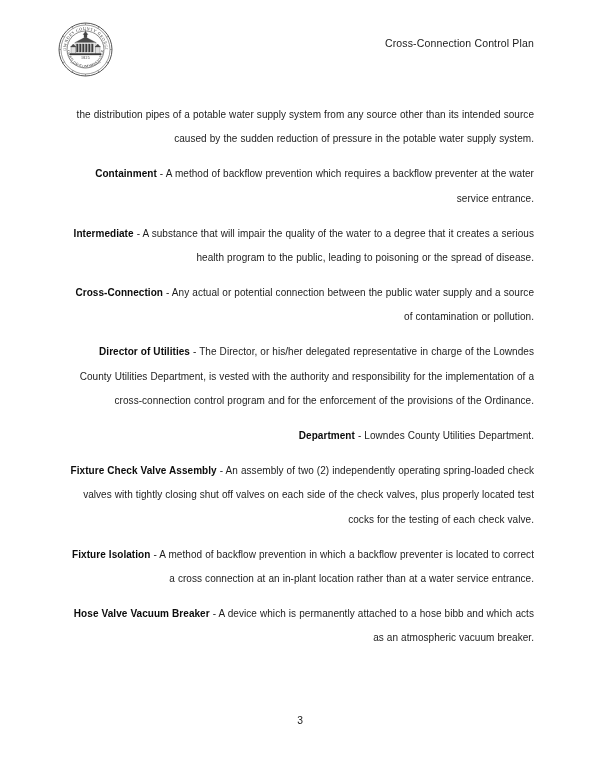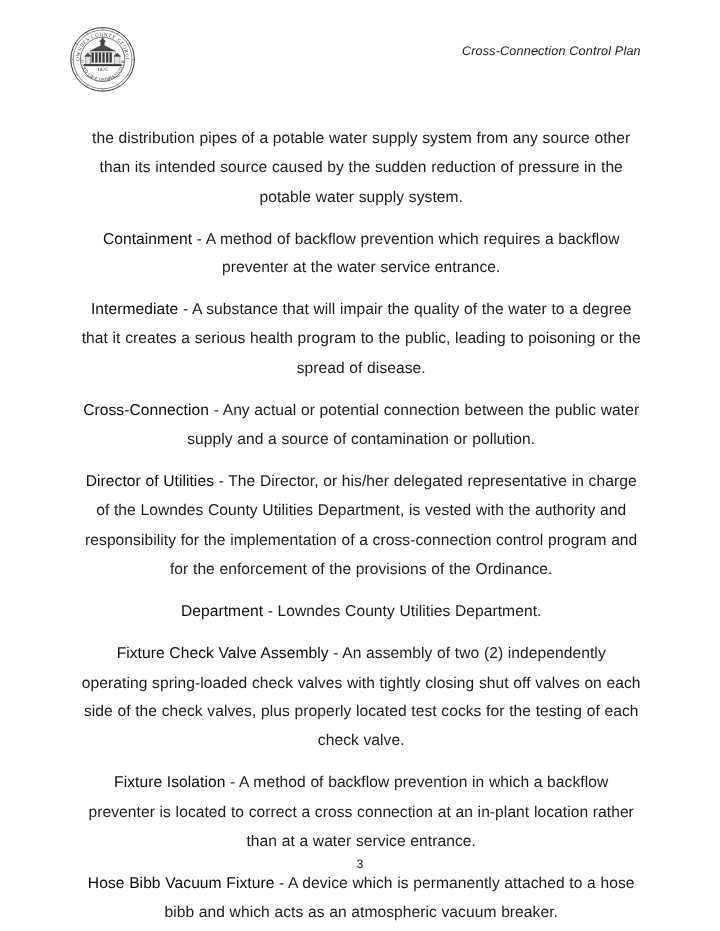--- a/index.html
+++ b/index.html
@@ -39,51 +39,50 @@
     width: 55px;
     height: 55px;
   }
   .seal svg { display: block; width: 55px; height: 55px; }
 
   .header-lines {
     position: absolute;
     right: 66px;
     top: 28px;
     text-align: right;
-    font-style: italic;
   }
   .header-line {
     font-size: 10.5px;
     line-height: 30px;
     color: #1a1a1a;
     letter-spacing: 0.15px;
     white-space: nowrap;
   }
 
   
   .content {
     position: absolute;
     left: 68px;
     top: 103px;
     width: 466px;
   }
 
   .para {
-    font-size: 13px;
+    font-size: 10px;
     line-height: 24.4px;
     color: #1c1c1c;
     margin: 0 0 10.5px 0;
-    text-align: center;
+    text-align: right;
     letter-spacing: 0.05px;
     word-spacing: 0.2px;
   }
   .para:last-child { margin-bottom: 0; }
 
   .term {
-    font-weight: normal;
+    font-weight: bold;
     color: #0b0b0b;
   }
 
   
   .footer {
     position: absolute;
     left: 0;
     top: 710px;
     width: 600px;
     text-align: center;
@@ -186,21 +185,21 @@
 
     <p class="para"><span class="term">Director of Utilities</span><span> - The Director, or his/her delegated representative in charge of the Lowndes County Utilities Department, is vested with the authority and responsibility for the implementation of a cross-connection control program and for the enforcement of the provisions of the Ordinance.</span></p>
 
     <p class="para"><span class="term">Department</span><span> - Lowndes County Utilities Department.</span></p>
 
     <p class="para"><span class="term">Fixture Check Valve Assembly</span><span> - An assembly of two (2) independently operating spring-loaded check valves with tightly closing shut off valves on each side of the check valves, plus properly located test cocks for the testing of each check valve.</span></p>
 
 
     <p class="para"><span class="term">Fixture Isolation</span><span> - A method of backflow prevention in which a backflow preventer is located to correct a cross connection at an in-plant location rather than at a water service entrance.</span></p>
 
-    <p class="para"><span class="term">Hose Bibb Vacuum Fixture</span><span> - A device which is permanently attached to a hose bibb and which acts as an atmospheric vacuum breaker.</span></p>
+    <p class="para"><span class="term">Hose Valve Vacuum Breaker</span><span> - A device which is permanently attached to a hose bibb and which acts as an atmospheric vacuum breaker.</span></p>
 
   </div>
 
   <div class="footer">
     <span class="page-number">3</span>
   </div>
 
 </div>
 
 </body></html>

